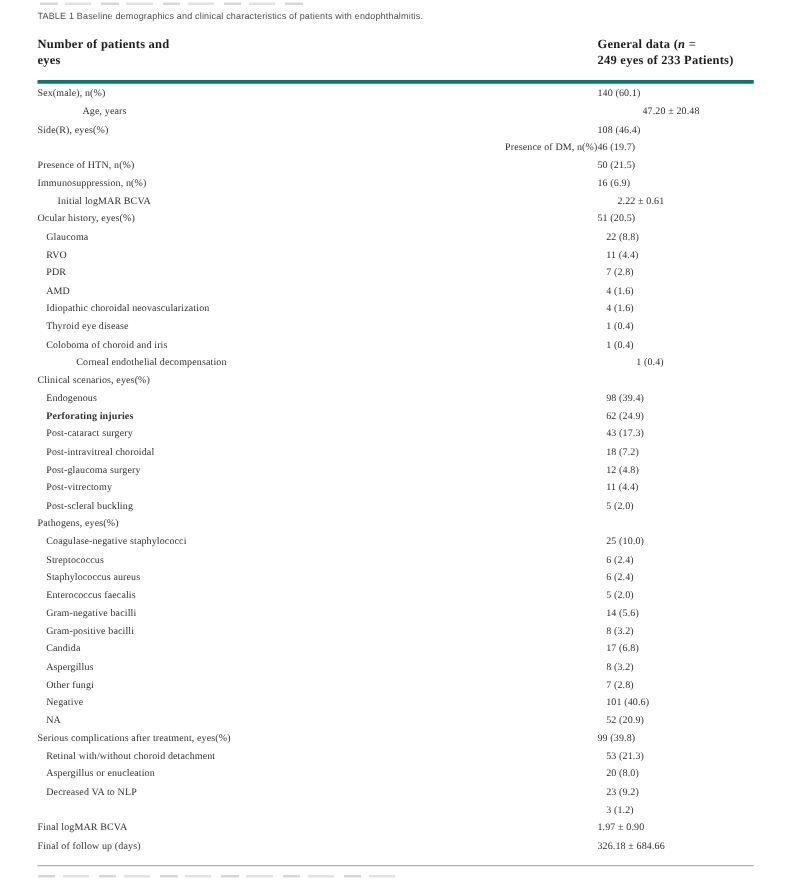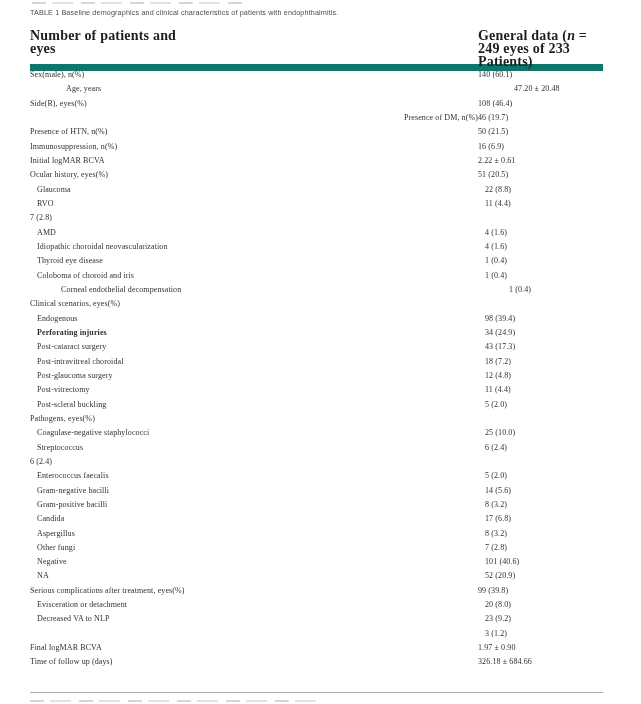--- a/index.html
+++ b/index.html
@@ -35,24 +35,24 @@
     letter-spacing: 0.15px;
     color: #4d4d4d;
   }
 
   .thead {
     position: absolute;
     left: 30px;
     top: 29px;
     width: 573px;
     height: 35px;
-    border-bottom: 7px solid #0f766e;
+    border-bottom: 3px solid #0f766e;
     display: flex;
     font-weight: bold;
-    font-size: 14px;
+    font-size: 10px;
     line-height: 13px;
     color: #1e1e1e;
     letter-spacing: 0.2px;
   }
   .thead .col1 { width: 448px; flex: none; }
   .thead .col2 { width: 125px; flex: none; }
   .thead .ital { font-style: italic; }
 
   .tbody {
     position: absolute;
@@ -121,36 +121,37 @@
     </div>
       <div class="trow">
       <div class="label" style="padding-left: 0px;">Presence of HTN, n(%)</div>
       <div class="value">50 (21.5)</div>
     </div>
       <div class="trow">
       <div class="label" style="padding-left: 0px;">Immunosuppression, n(%)</div>
       <div class="value">16 (6.9)</div>
     </div>
       <div class="trow">
-      <div class="label" style="padding-left: 0px;">Initial logMAR BCVA</div>
+      <div class="label" style="padding-left: 0px; margin-left: 16px;">Initial logMAR BCVA</div>
       <div class="value">2.22 ± 0.61</div>
     </div>
       <div class="trow">
       <div class="label" style="padding-left: 0px;">Ocular history, eyes(%)</div>
       <div class="value">51 (20.5)</div>
     </div>
       <div class="trow">
       <div class="label" style="padding-left: 7px;">Glaucoma</div>
       <div class="value">22 (8.8)</div>
     </div>
       <div class="trow">
       <div class="label" style="padding-left: 7px;">RVO</div>
       <div class="value">11 (4.4)</div>
     </div>
       <div class="trow">
+      <div class="label" style="padding-left: 7px;">PDR</div>
       <div class="value">7 (2.8)</div>
     </div>
       <div class="trow">
       <div class="label" style="padding-left: 7px;">AMD</div>
       <div class="value">4 (1.6)</div>
     </div>
       <div class="trow">
       <div class="label" style="padding-left: 7px;">Idiopathic choroidal neovascularization</div>
       <div class="value">4 (1.6)</div>
     </div>
@@ -169,21 +170,21 @@
       <div class="trow">
       <div class="label" style="padding-left: 0px;">Clinical scenarios, eyes(%)</div>
       <div class="value"></div>
     </div>
       <div class="trow">
       <div class="label" style="padding-left: 7px;">Endogenous</div>
       <div class="value">98 (39.4)</div>
     </div>
       <div class="trow">
       <div class="label" style="padding-left: 7px; font-weight: bold;">Perforating injuries</div>
-      <div class="value">34 (24.9)</div>
+      <div class="value">62 (24.9)</div>
     </div>
       <div class="trow">
       <div class="label" style="padding-left: 7px;">Post-cataract surgery</div>
       <div class="value">43 (17.3)</div>
     </div>
       <div class="trow">
       <div class="label" style="padding-left: 7px;">Post-intravitreal choroidal</div>
       <div class="value">18 (7.2)</div>
     </div>
       <div class="trow">
@@ -204,20 +205,21 @@
     </div>
       <div class="trow">
       <div class="label" style="padding-left: 7px;">Coagulase-negative staphylococci</div>
       <div class="value">25 (10.0)</div>
     </div>
       <div class="trow">
       <div class="label" style="padding-left: 7px;">Streptococcus</div>
       <div class="value">6 (2.4)</div>
     </div>
       <div class="trow">
+      <div class="label" style="padding-left: 7px;">Staphylococcus aureus</div>
       <div class="value">6 (2.4)</div>
     </div>
       <div class="trow">
       <div class="label" style="padding-left: 7px;">Enterococcus faecalis</div>
       <div class="value">5 (2.0)</div>
     </div>
       <div class="trow">
       <div class="label" style="padding-left: 7px;">Gram-negative bacilli</div>
       <div class="value">14 (5.6)</div>
     </div>
@@ -243,37 +245,41 @@
     </div>
       <div class="trow">
       <div class="label" style="padding-left: 7px;">NA</div>
       <div class="value">52 (20.9)</div>
     </div>
       <div class="trow">
       <div class="label" style="padding-left: 0px;">Serious complications after treatment, eyes(%)</div>
       <div class="value">99 (39.8)</div>
     </div>
       <div class="trow">
-      <div class="label" style="padding-left: 7px;">Evisceration or detachment</div>
+      <div class="label" style="padding-left: 7px;">Retinal with/without choroid detachment</div>
+      <div class="value">53 (21.3)</div>
+    </div>
+      <div class="trow">
+      <div class="label" style="padding-left: 7px;">Aspergillus or enucleation</div>
       <div class="value">20 (8.0)</div>
     </div>
       <div class="trow">
       <div class="label" style="padding-left: 7px;">Decreased VA to NLP</div>
       <div class="value">23 (9.2)</div>
     </div>
       <div class="trow">
       <div class="label" style="padding-left: 7px; margin-top: 35px;">Corneal decompensation</div>
       <div class="value">3 (1.2)</div>
     </div>
       <div class="trow">
       <div class="label" style="padding-left: 0px;">Final logMAR BCVA</div>
       <div class="value">1.97 ± 0.90</div>
     </div>
       <div class="trow">
-      <div class="label" style="padding-left: 0px;">Time of follow up (days)</div>
+      <div class="label" style="padding-left: 0px;">Final of follow up (days)</div>
       <div class="value">326.18 ± 684.66</div>
     </div>
     </div>
 
   <div class="bottom-rule"></div>
 
   <div class="artifact bottom"></div>
 
 </div>
 

